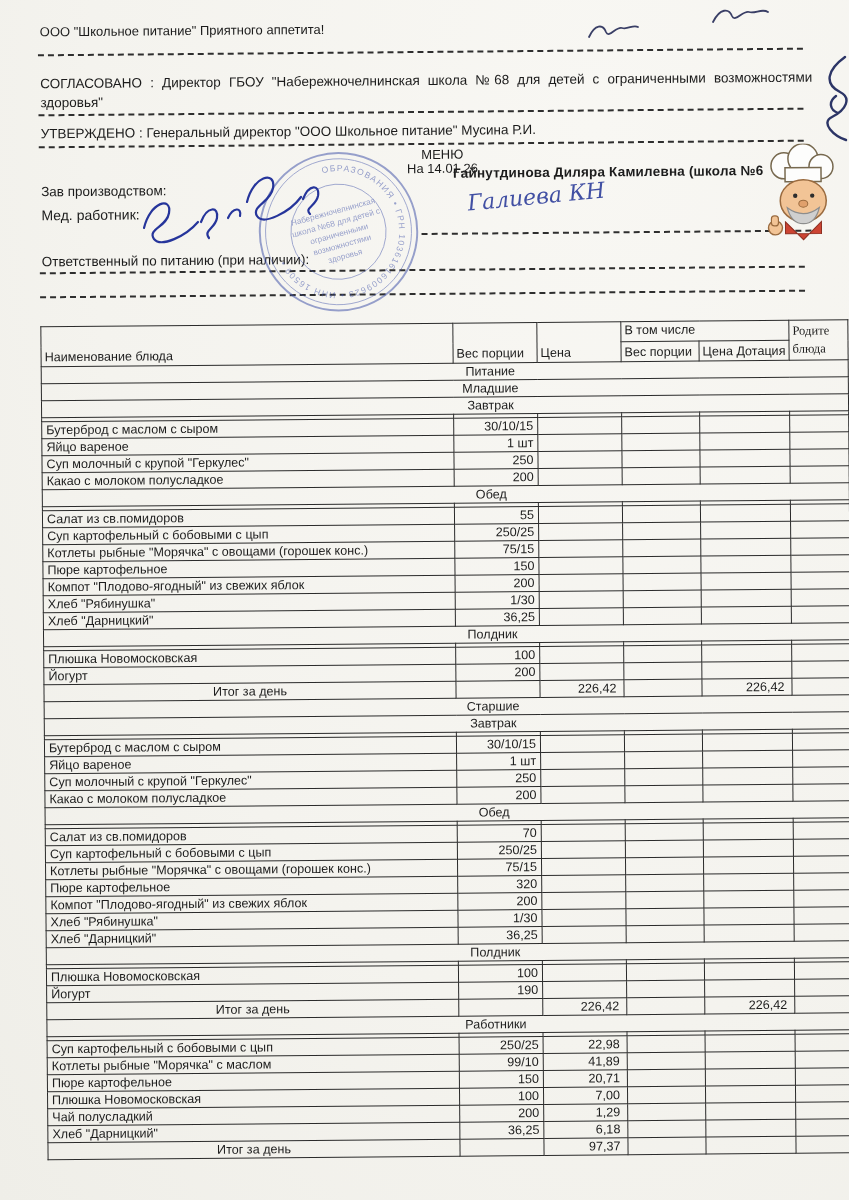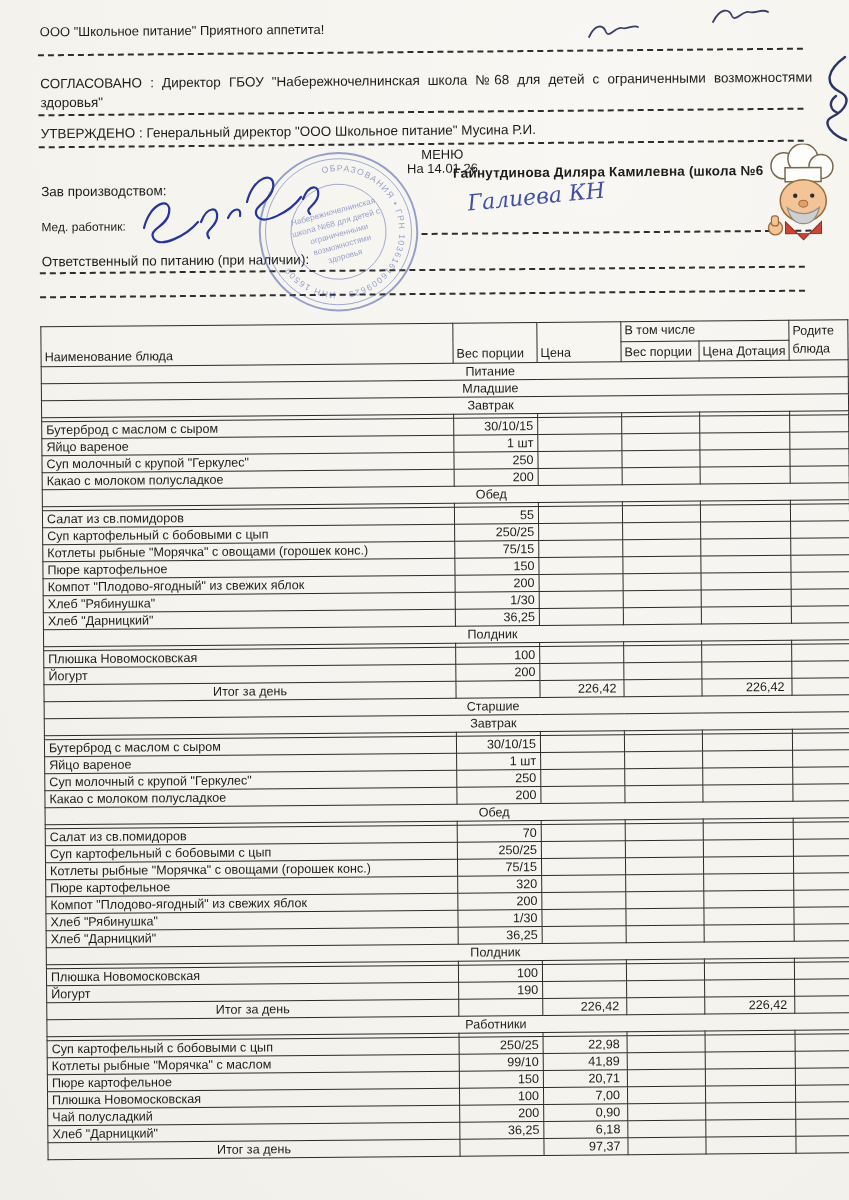--- a/index.html
+++ b/index.html
@@ -20,40 +20,40 @@
   .d1 { top:54px; }
   .agreed { left:2px; top:74px; width:772px; font-size:13.5px; line-height:19px;
     text-align:justify; }
   .d2 { top:114px; }
   .approved { left:2px; top:126px; font-size:13.5px; }
   .d3 { top:146px; }
   .menu-title { left:0; top:150px; width:807px; text-align:center; font-size:13px; }
   .menu-date { left:0; top:164px; width:807px; text-align:center; font-size:13px; }
   .prod-label { left:2px; top:184px; font-size:13.5px; }
   .prod-name { left:414px; top:169px; font-size:13.5px; font-weight:bold; letter-spacing:.2px; }
-  .med-label { left:2px; top:220px; font-size:12px; }
+  .med-label { left:2px; top:207px; font-size:14px; }
   .med-sign { left:428px; top:188px; font-family:"DejaVu Serif", serif; font-style:italic;
     font-size:22px; color:#2e3e9b; transform:rotate(-5deg); opacity:.9; }
   .d4 { left:382px; top:236px; width:400px; }
   .resp-label { left:2px; top:254px; font-size:13.5px; }
   .d5 { top:272px; }
   .d6 { top:296px; }
 
   .stamp { left:198px; top:152px; width:202px; height:164px; opacity:.52;
     transform:rotate(-15deg); }
   .chef { left:712px; top:150px; width:100px; height:105px; }
 
   .menu-table { left:0; top:326px; width:807px; border-collapse:collapse;
     table-layout:fixed; font-size:12.6px; }
   .menu-table th, .menu-table td { border:1px solid #2b2b2b; overflow:hidden;
     white-space:nowrap; }
   .menu-table thead th { height:19px; font-weight:normal; text-align:left;
     vertical-align:bottom; padding:1px 3px 2px; }
   .h-parent { vertical-align:top !important; }
-  .pline { display:block; line-height:18px; }
+  .pline { display:block; line-height:18px;font-family:Liberation Serif, serif; }
   .menu-table tbody td { height:17px; padding:0 4px; vertical-align:middle; }
   .section-cell { text-align:center; padding-left:95px !important; }
   .gap-row td { height:4px !important; padding:0 !important; }
   .total-label { text-align:center; }
   .num { text-align:right; padding-right:7px !important; }
   .wt { text-align:right; }
 
   .overlay { position:absolute; left:0; top:0; width:849px; height:1200px;
     pointer-events:none; }
 </style>
@@ -484,21 +484,21 @@
             <td>Плюшка Новомосковская</td>
             <td class="wt">100</td>
             <td class="num">7,00</td>
             <td></td>
             <td class="num"></td>
             <td class="num"></td>
           </tr>
           <tr>
             <td>Чай полусладкий</td>
             <td class="wt">200</td>
-            <td class="num">0,90</td>
+            <td class="num">1,29</td>
             <td></td>
             <td class="num"></td>
             <td class="num"></td>
           </tr>
           <tr>
             <td>Хлеб "Дарницкий"</td>
             <td class="wt">36,25</td>
             <td class="num">6,18</td>
             <td></td>
             <td class="num"></td>

